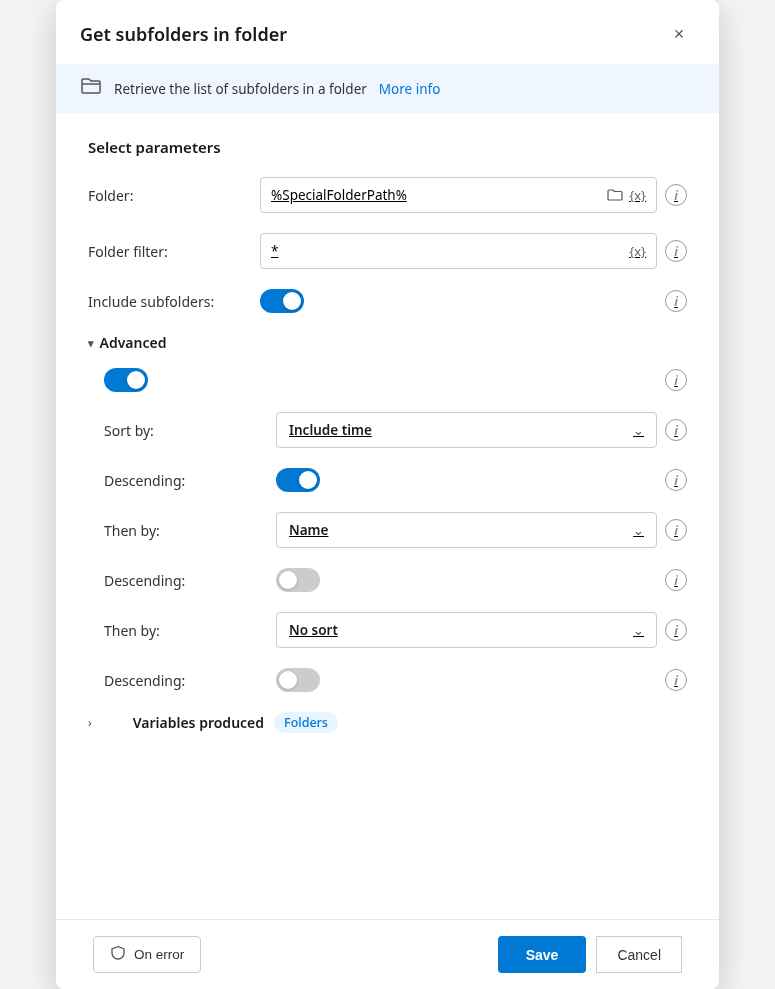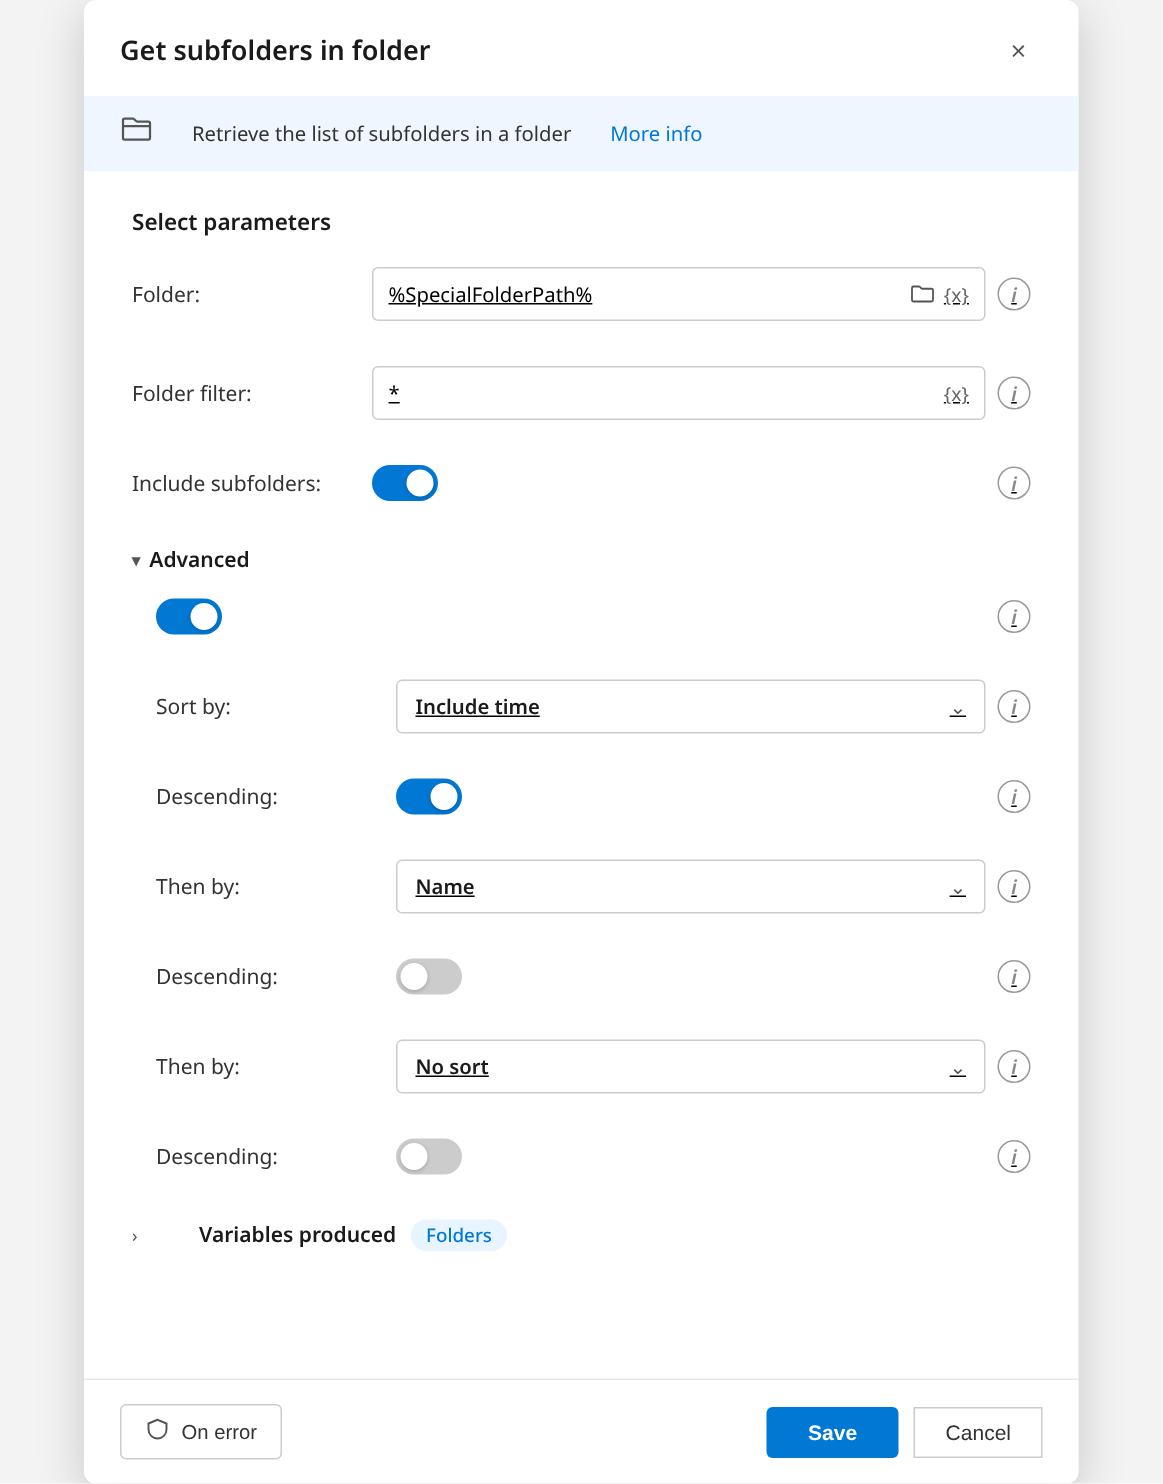--- a/index.html
+++ b/index.html
@@ -47,21 +47,21 @@
       width: 32px;
       height: 32px;
       border-radius: 4px;
     }
     
     .info-banner {
       background: #eff6ff;
       padding: 12px 24px;
       display: flex;
       align-items: center;
-      gap: 26px;
+      gap: 12px;
       font-size: 13.5px;
       color: #333;
     }
     .info-banner .folder-icon {
       font-size: 18px;
       color: #555;
       flex-shrink: 0;
     }
     .info-banner a {
       color: #0078d4;
@@ -76,21 +76,22 @@
     .section-title {
       font-size: 15px;
       font-weight: 600;
       color: #1a1a1a;
       margin-bottom: 20px;
     }
     
     .form-row {
       display: flex;
       align-items: center;
-      margin-bottom: 30px;
+      margin-bottom: 20px;
+      gap: 12px;
     }
     .form-label {
       min-width: 160px;
       color: #333;
       font-size: 14px;
       flex-shrink: 0;
     }
     .form-control-wrap {
       flex: 1;
       display: flex;
@@ -225,23 +226,22 @@
     .badge {
       background: #e8f4ff;
       color: #0078d4;
       border-radius: 12px;
       padding: 2px 10px;
       font-size: 12.5px;
       font-weight: 500;
     }
     
     .dialog-footer {
-      padding: 16px 24px;
-      display: flex;
-      align-items: center;
+      padding: 16px 37px;
+      display: flex;
       justify-content: space-between;
       border-top: 1px solid #e8e8e8;
       background: #fff;
     }
     .on-error-btn {
       border: 1px solid #ccc;
       background: #fff;
       border-radius: 4px;
       padding: 8px 16px;
       font-size: 13.5px;

